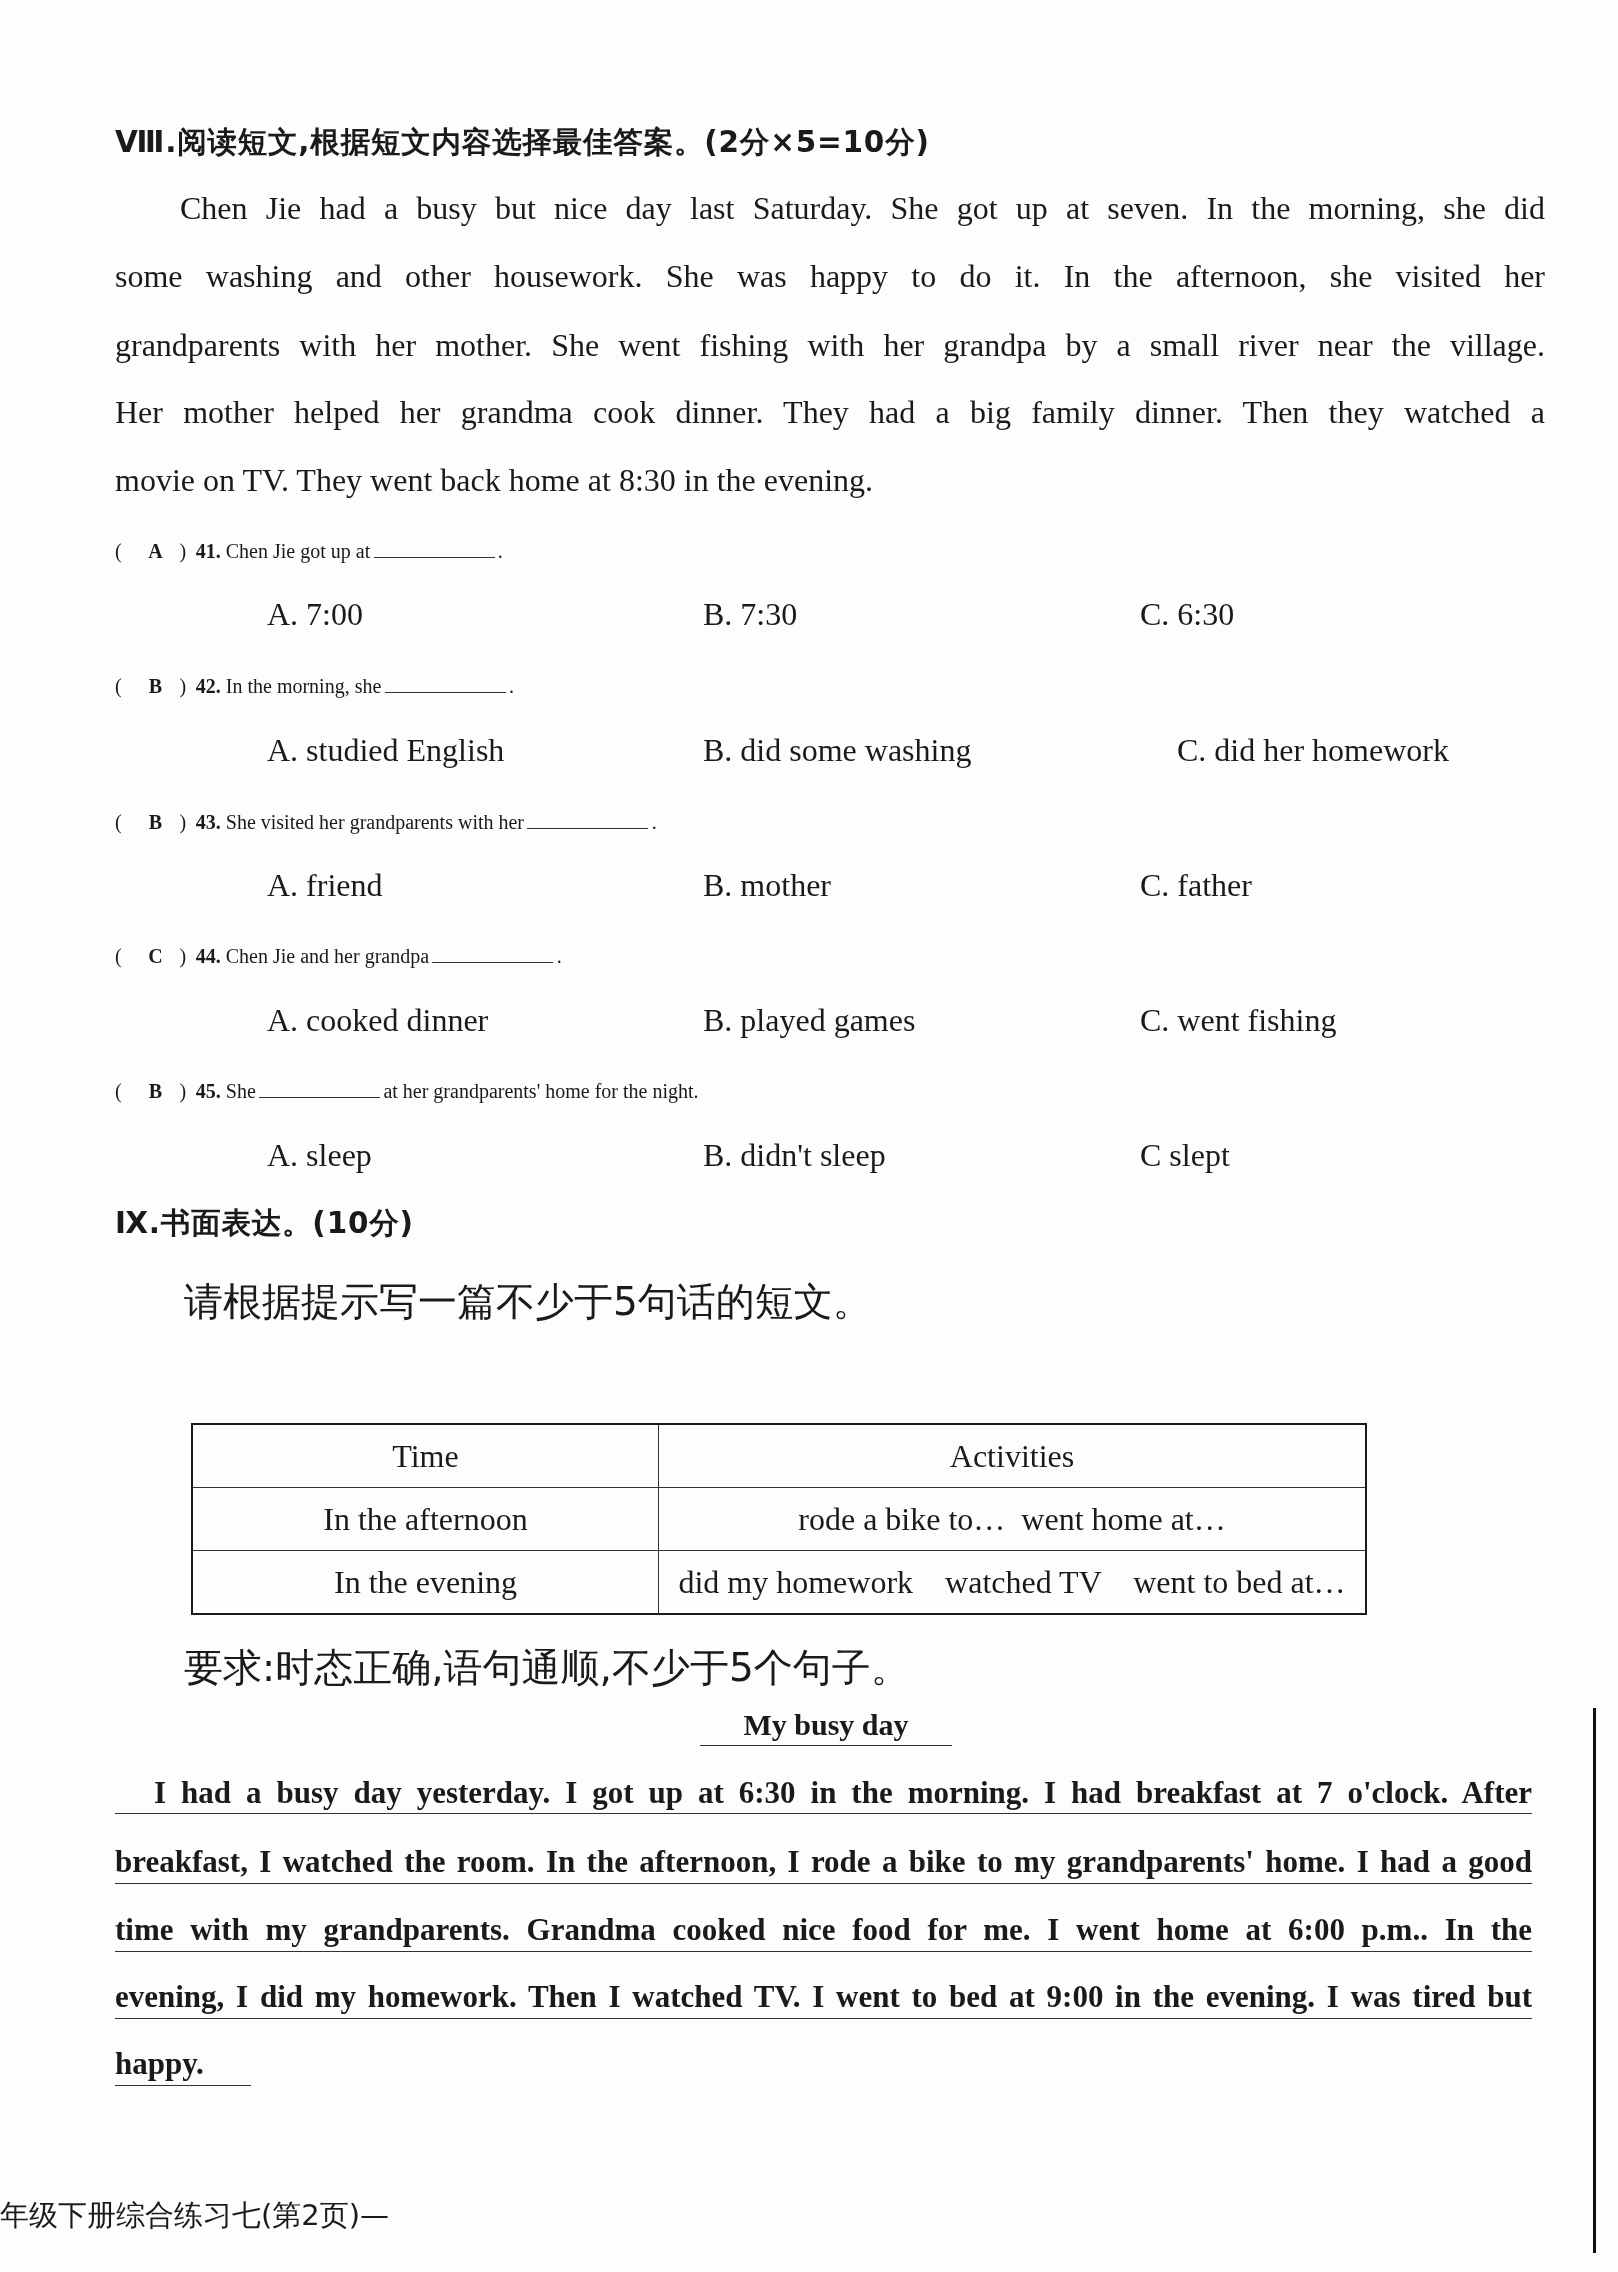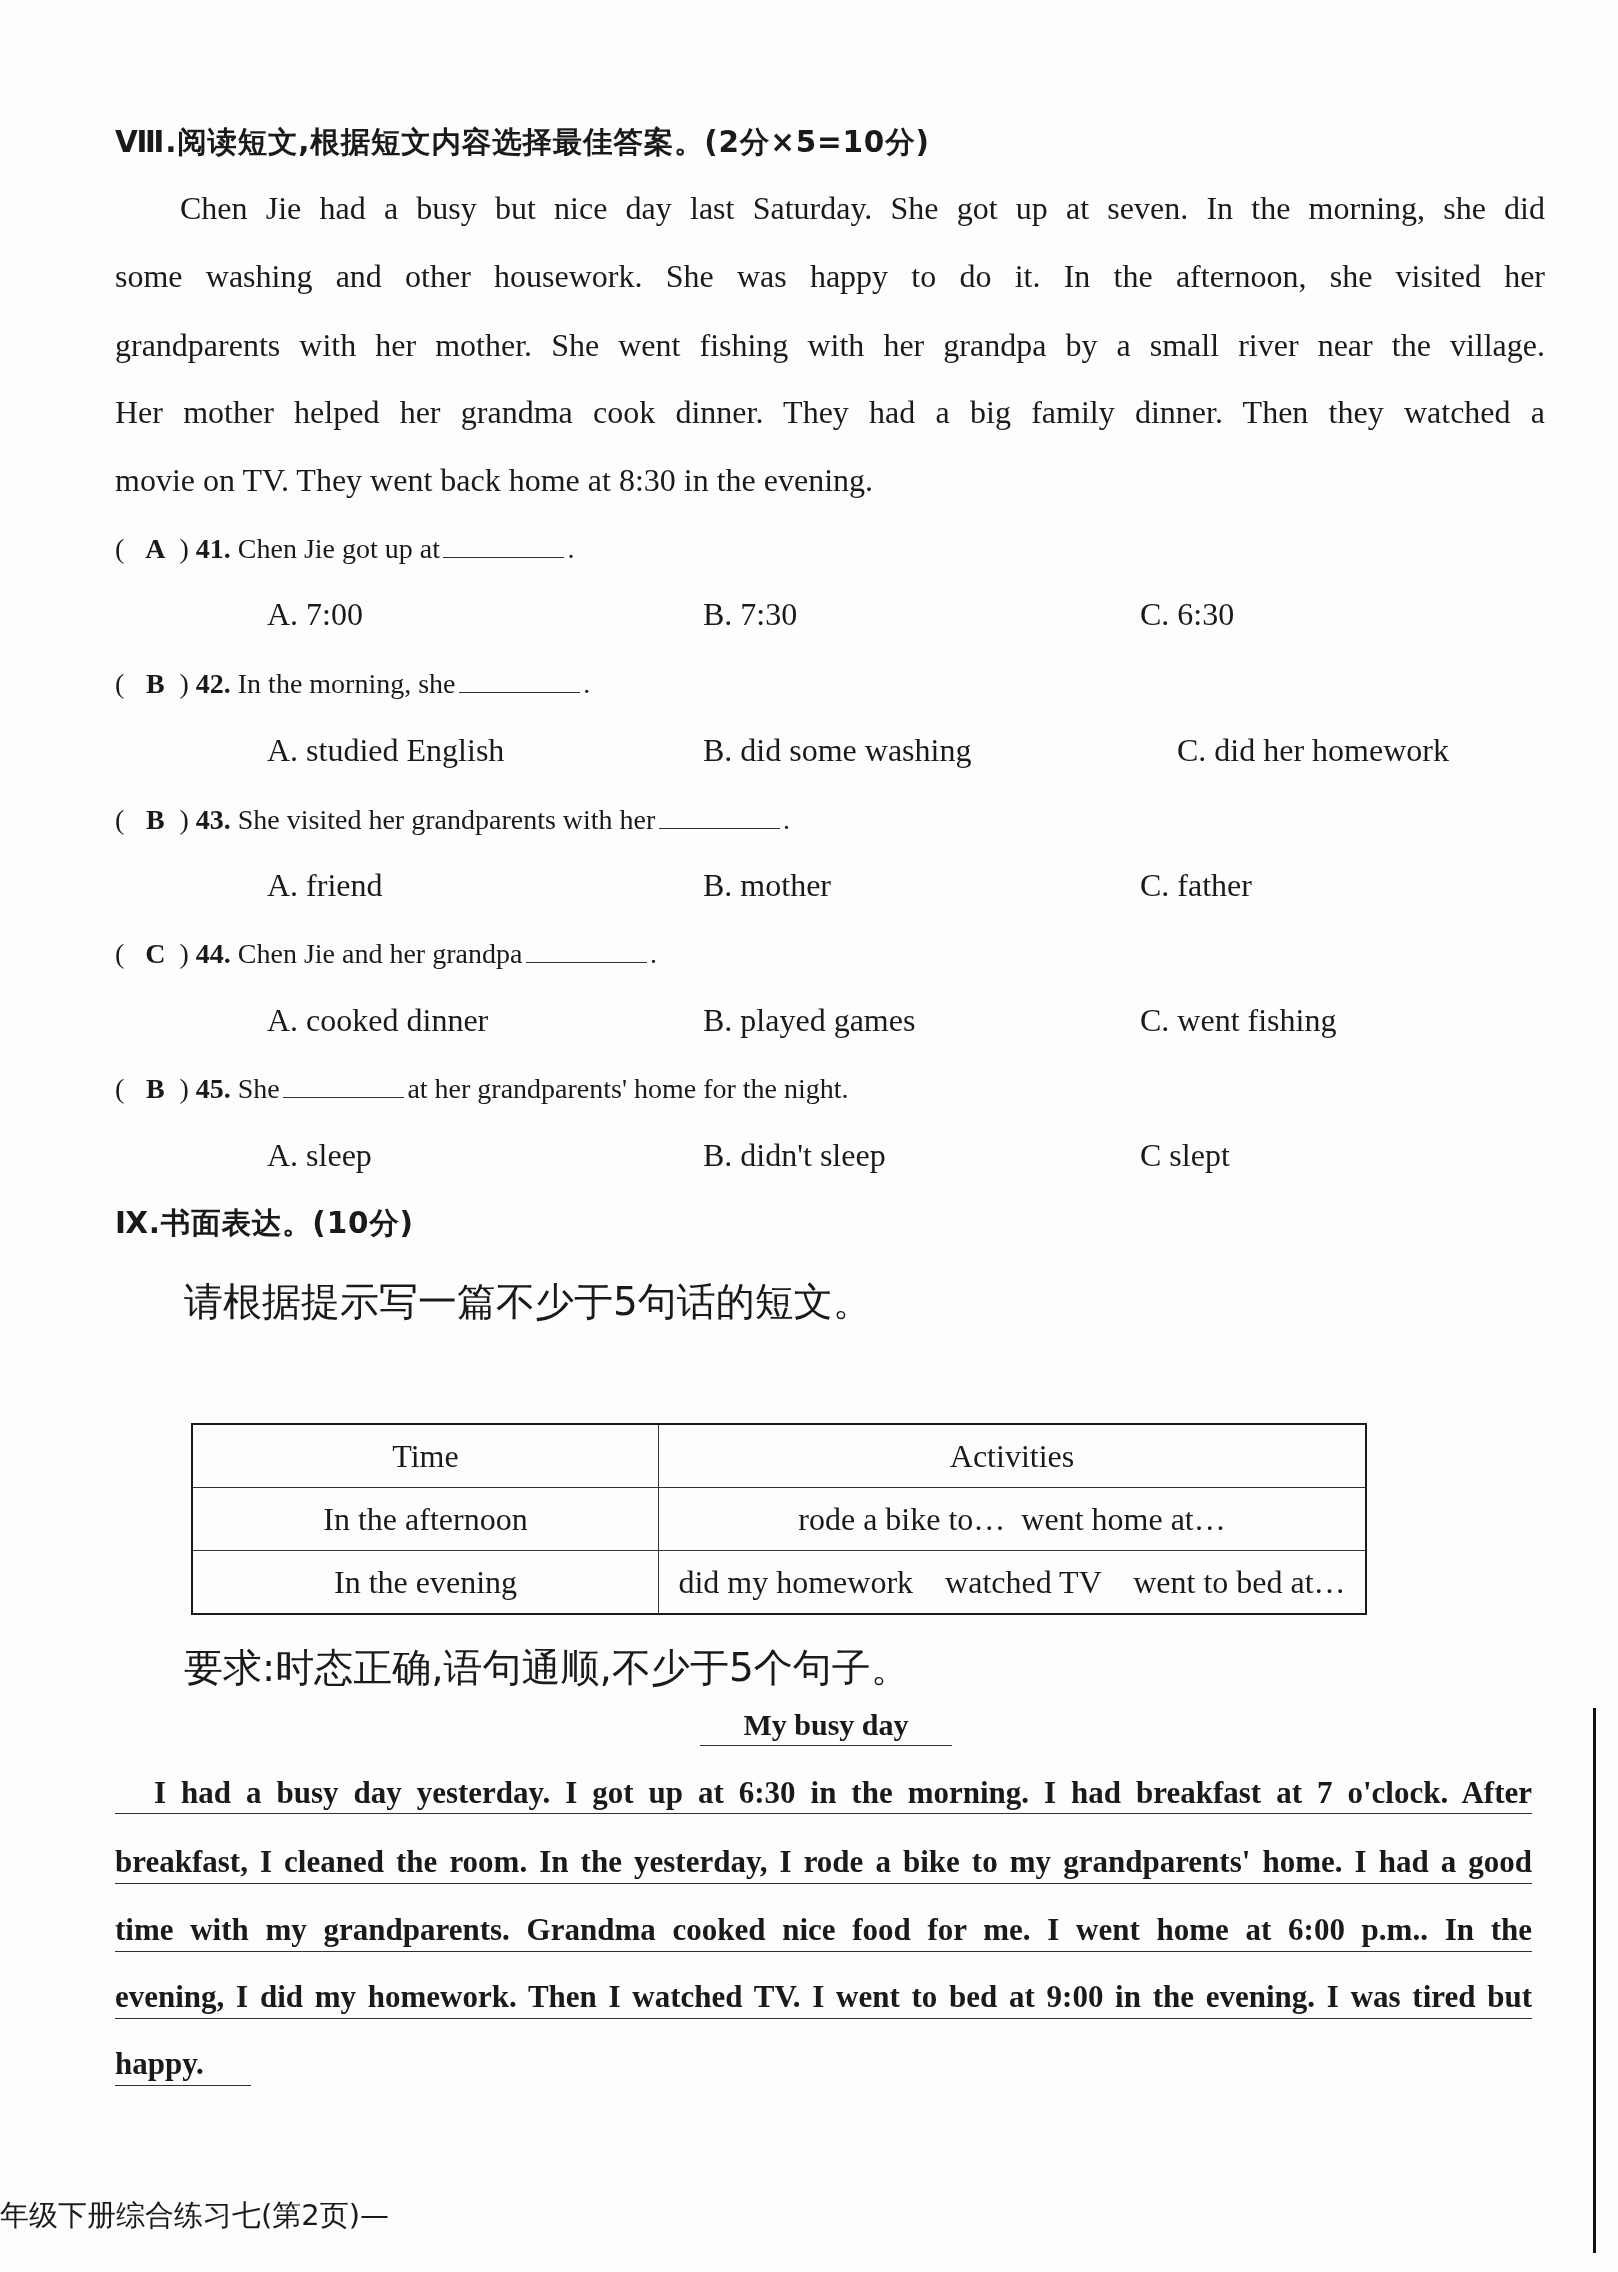--- a/index.html
+++ b/index.html
@@ -2,21 +2,21 @@
 <html style="font-size:13px"><head>
 <meta charset="utf-8">
 <style>
   html, body { margin:0; padding:0; }
   body {
     width:1619px; height:2273px; position:relative; overflow:hidden;
     background:#fdfdfd; color:#1a1a1a;
     font-family:"Liberation Serif", "DejaVu Serif", serif;
   }
   .abs { position:absolute; white-space:nowrap; }
-  .txt { font-size:28px; line-height:39px; }
+  .txt { font-size:20px; line-height:39px; }
   .sec-title { font-family:"DejaVu Sans", "Liberation Sans", sans-serif; font-weight:bold; font-size:29.5px; letter-spacing:0.8px; }
   .cn { font-family:"DejaVu Sans", "Liberation Sans", sans-serif; font-size:39px; }
   .para { position:absolute; left:115px; width:1430px; font-size:32px; text-align:justify; text-align-last:justify; white-space:nowrap; }
   .para.last { text-align-last:left; }
   .q-paren { display:inline-block; width:16.4px; }
   .q-ans { display:inline-block; width:48px; text-align:center; font-weight:bold; }
   .q-num { font-weight:bold; }
   .blank { display:inline-block; width:121px; border-bottom:1.6px solid #333; height:28px; vertical-align:baseline; margin:0 3.3px; }
   .opt { position:absolute; font-size:32px; white-space:nowrap; }
   table.plan { position:absolute; left:191px; top:1423px; width:1176px; border-collapse:collapse; border:2.5px solid #1a1a1a; }
@@ -97,21 +97,21 @@
     <td style="white-space:pre;">did my homework    watched TV    went to bed at…</td>
   </tr>
 </tbody>
   </table>
 
 <div class="abs cn" style="left:184px; top:1641px;">要求:时态正确,语句通顺,不少于5个句子。</div>
 
 <div class="abs" style="left:700px; top:1704px; width:252px; text-align:center; font-weight:bold; font-size:30px; border-bottom:1.6px solid #333; line-height:41px;">My busy day</div>
 
 <div class="essay-line first" style="top:1771px;">I had a busy day yesterday. I got up at 6:30 in the morning. I had breakfast at 7 o'clock. After</div>
-<div class="essay-line" style="top:1840px;">breakfast, I cleaned the room. In the yesterday, I rode a bike to my grandparents' home. I had a good</div>
+<div class="essay-line" style="top:1840px;">breakfast, I watched the room. In the afternoon, I rode a bike to my grandparents' home. I had a good</div>
 <div class="essay-line" style="top:1908px;">time with my grandparents. Grandma cooked nice food for me. I went home at 6:00 p.m.. In the</div>
 <div class="essay-line" style="top:1975px;">evening, I did my homework. Then I watched TV. I went to bed at 9:00 in the evening. I was tired but</div>
 <div class="essay-line lastline" style="top:2042px;">happy.</div>
 
 <div class="abs footer" style="left:0px; top:2196px;">年级下册综合练习七(第2页)—</div>
 
 <div class="vline"></div>
 
 
 </body></html>

